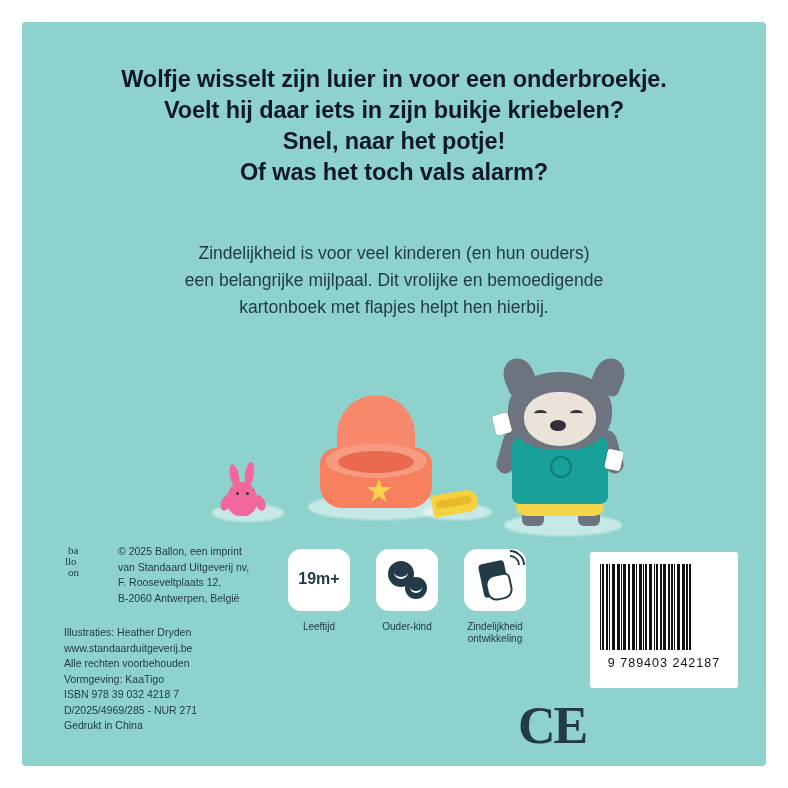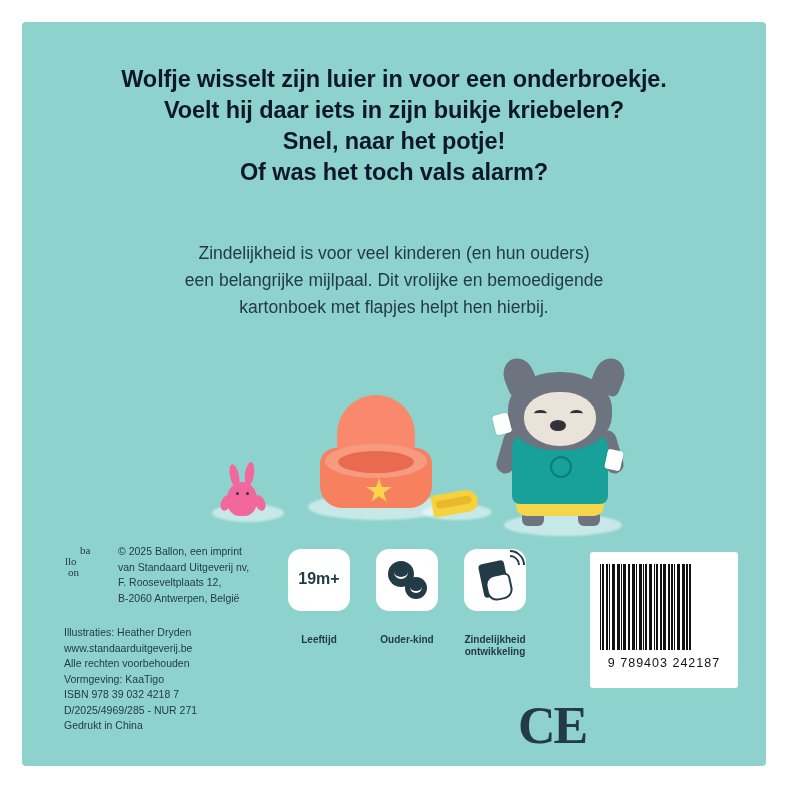--- a/index.html
+++ b/index.html
@@ -251,21 +251,21 @@
   .logo {
     position: absolute;
     left: 42px; top: 523px;
     width: 44px; height: 44px;
     color: #233a47;
     font-size: 11px;
     line-height: 11px;
     font-family: "Liberation Serif", serif;
   }
   .logo span { display: block; }
-  .logo .l1 { margin-left: 16px; }
+  .logo .l1 { margin-left: 4px; }
   .logo .l2 { margin-left: 1px; }
   .logo .l3 { margin-left: 4px; }
 
   .imprint {
     position: absolute;
     left: 96px; top: 522px;
     width: 180px;
     color: #233a47;
     font-size: 10.5px;
     line-height: 15.5px;
@@ -290,25 +290,25 @@
   .badge { width: 66px; text-align: center; }
   .badge-box {
     width: 62px; height: 62px;
     margin: 0 auto;
     background: #ffffff;
     border-radius: 13px;
     position: relative;
     overflow: hidden;
   }
   .badge-caption {
-    margin-top: 23px;
+    margin-top: 10px;
     font-size: 10px;
     line-height: 12px;
     color: #233a47;
-    font-weight: bold;
+    font-weight: normal;
   }
   .age-text {
     position: absolute;
     left: 0; right: 0; top: 21px;
     text-align: center;
     font-size: 16px;
     font-weight: bold;
     color: #233a47;
   }
   .circ {

